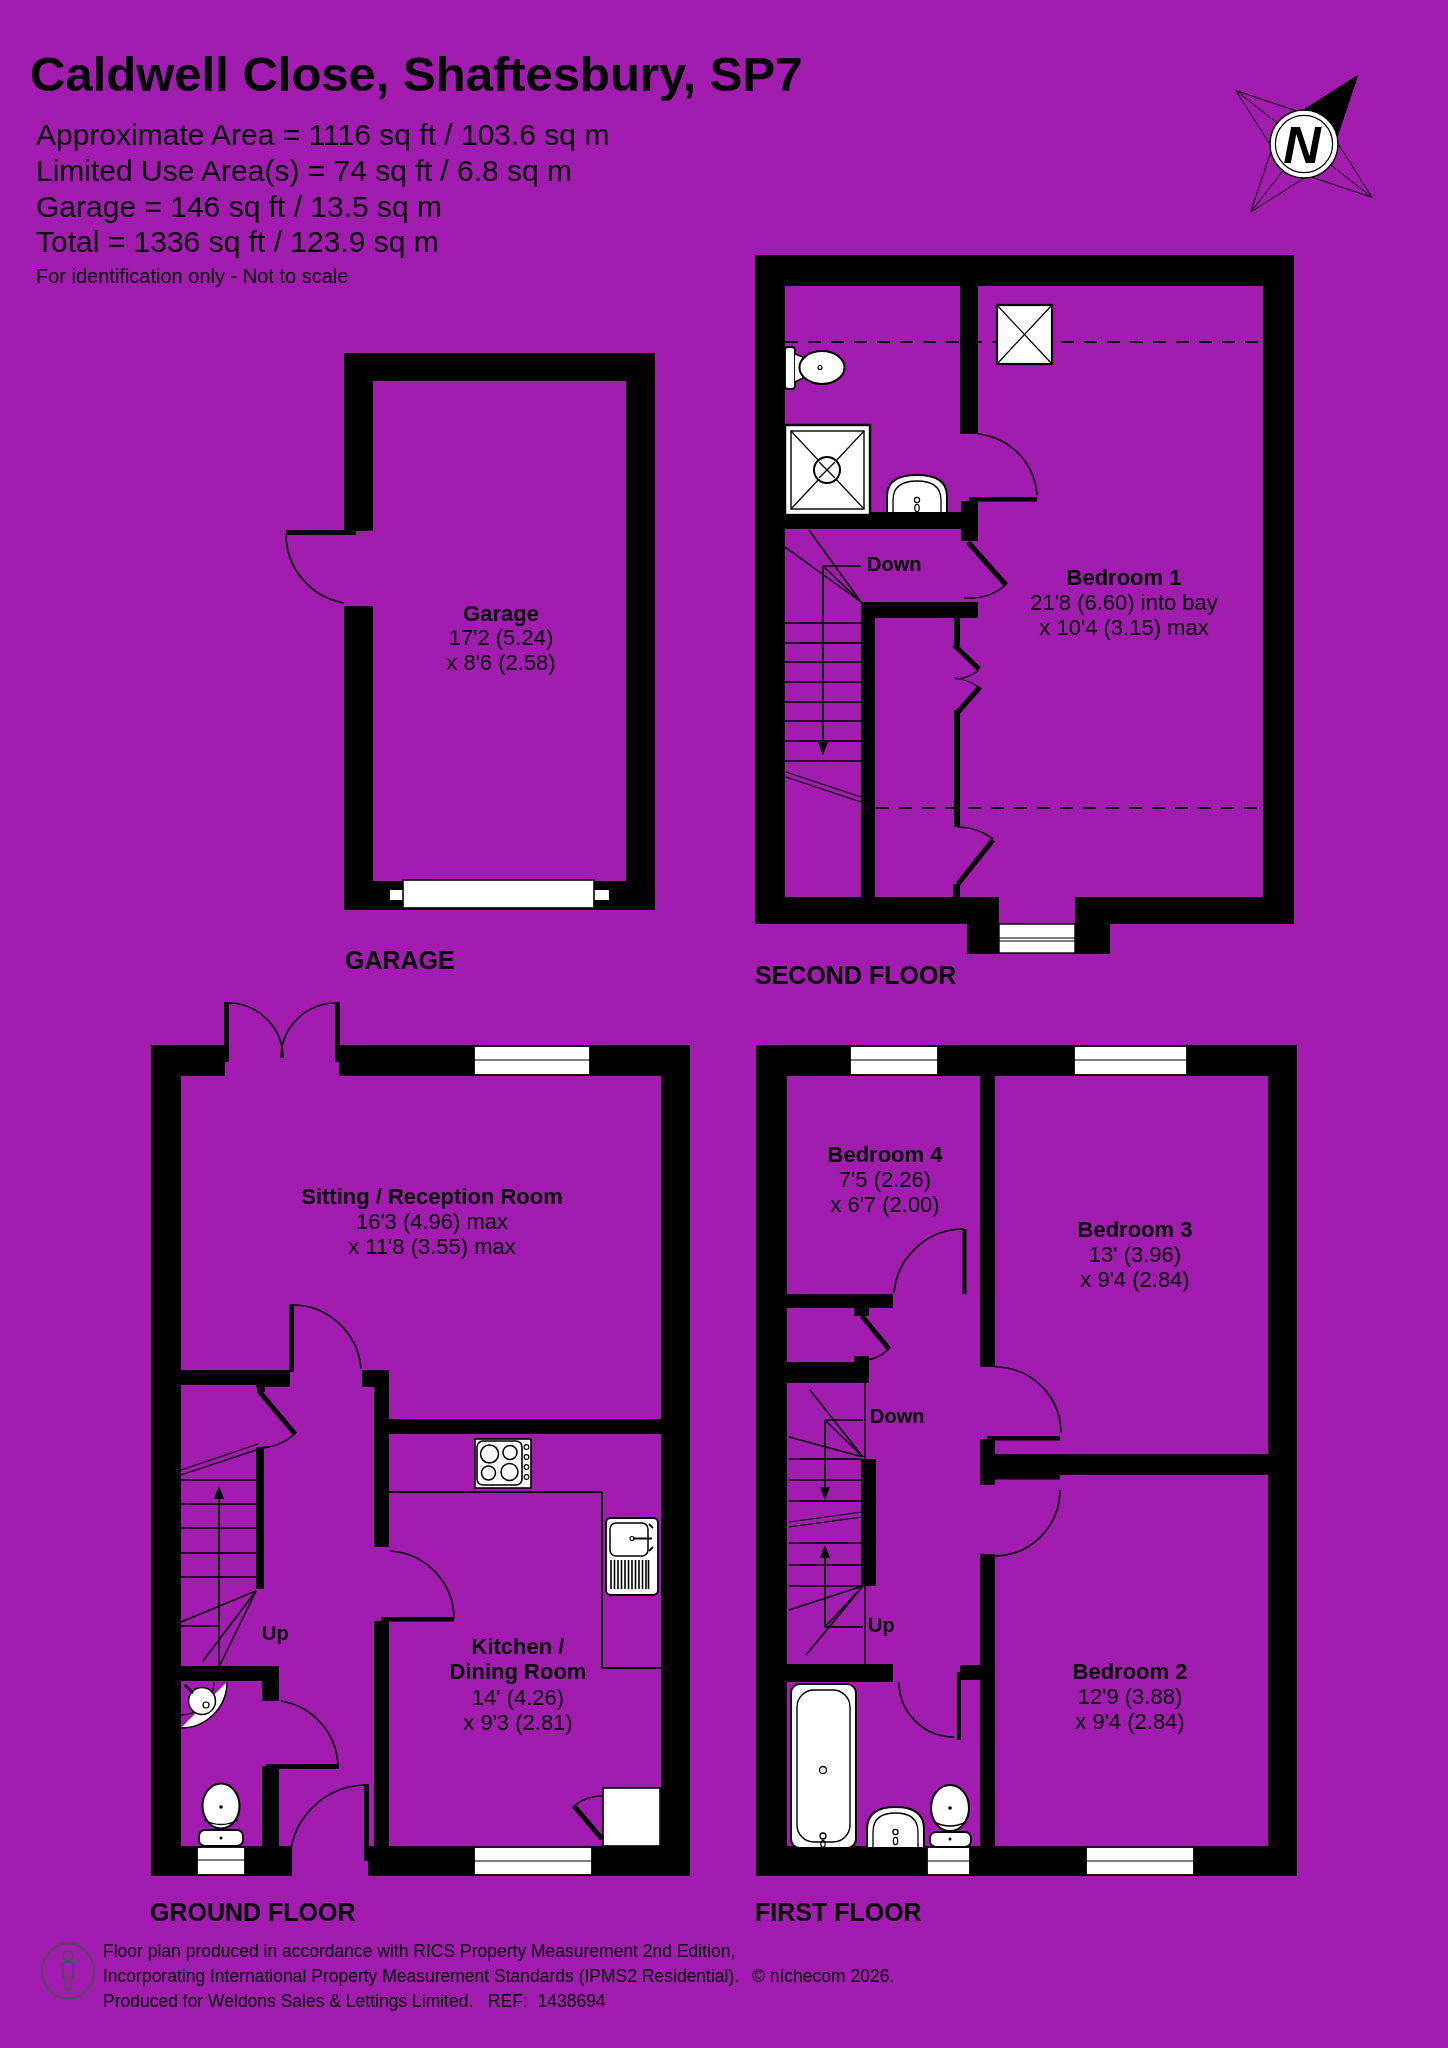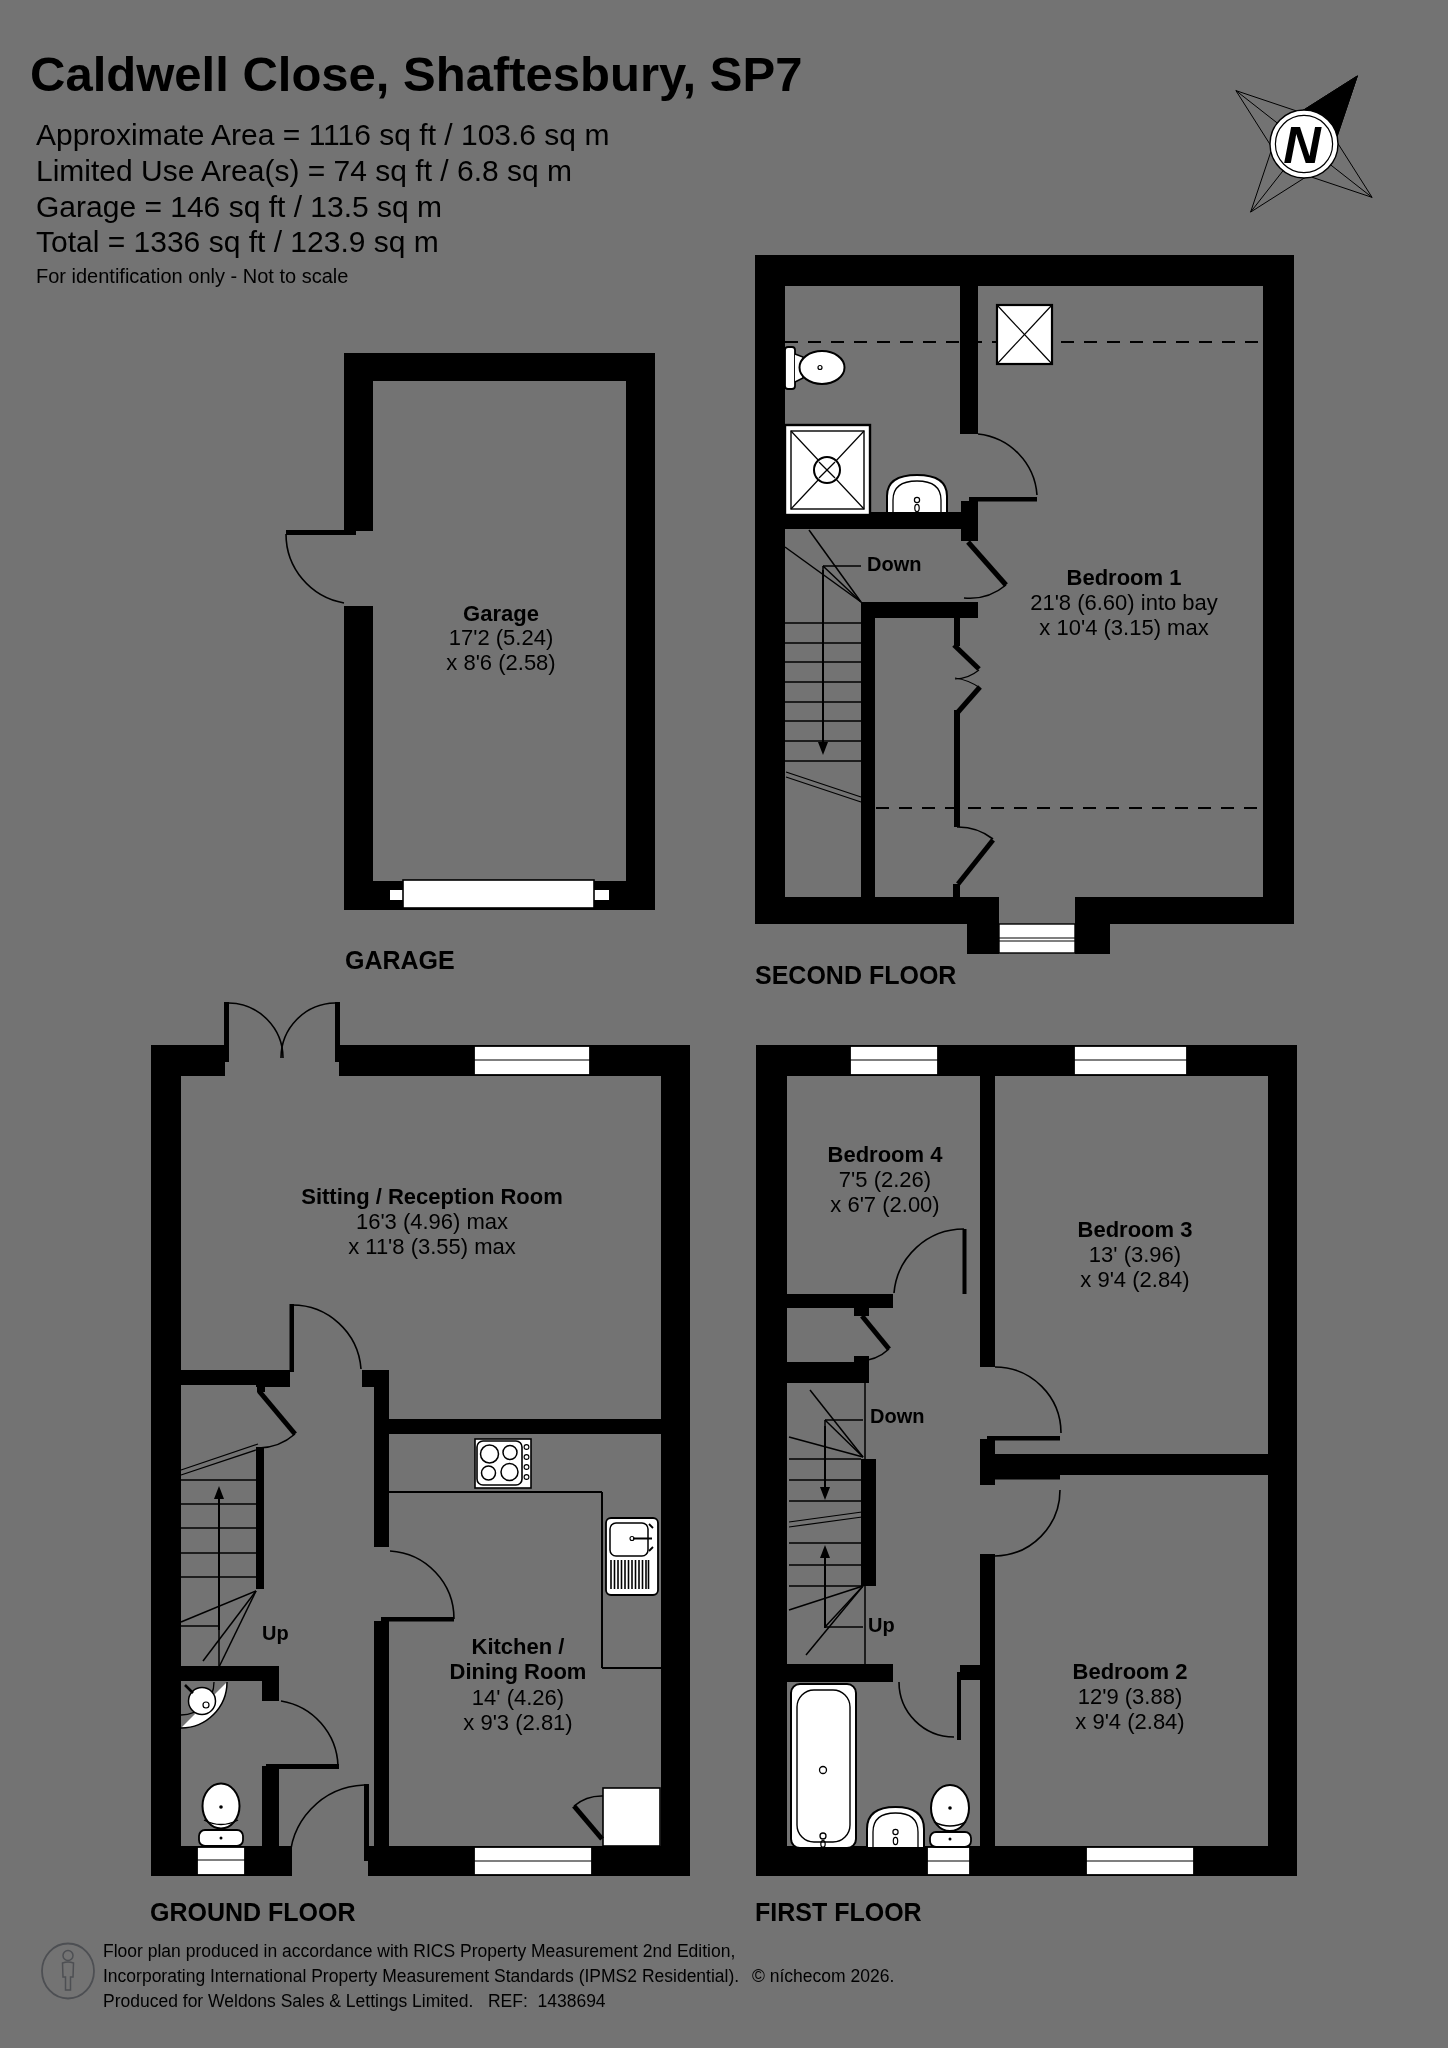--- a/index.html
+++ b/index.html
@@ -1,16 +1,16 @@
 <!DOCTYPE html>
 <html><head>
 <meta charset="utf-8">
 <style>
   html,body{margin:0;padding:0;background:#fff;}
-  .page{position:relative;width:1448px;height:2048px;background:#737373;overflow:hidden;}
+  .page{position:relative;width:1448px;height:2048px;background:#a21caf;overflow:hidden;}
   svg{display:block;}
   text{font-family:"Liberation Sans",sans-serif;fill:#000;}
   .t-name{font-weight:bold;font-size:22px;text-anchor:middle;}
   .t-dim{font-size:22px;text-anchor:middle;}
   .t-cap{font-weight:bold;font-size:25px;}
   .t-dir{font-weight:bold;font-size:20px;}
   .w{fill:#000;}
   .ln{stroke:#000;stroke-width:1.5;fill:none;}
   .arc{stroke:#000;stroke-width:1.6;fill:none;}
   .leaf{stroke:#000;stroke-width:5;fill:none;}

